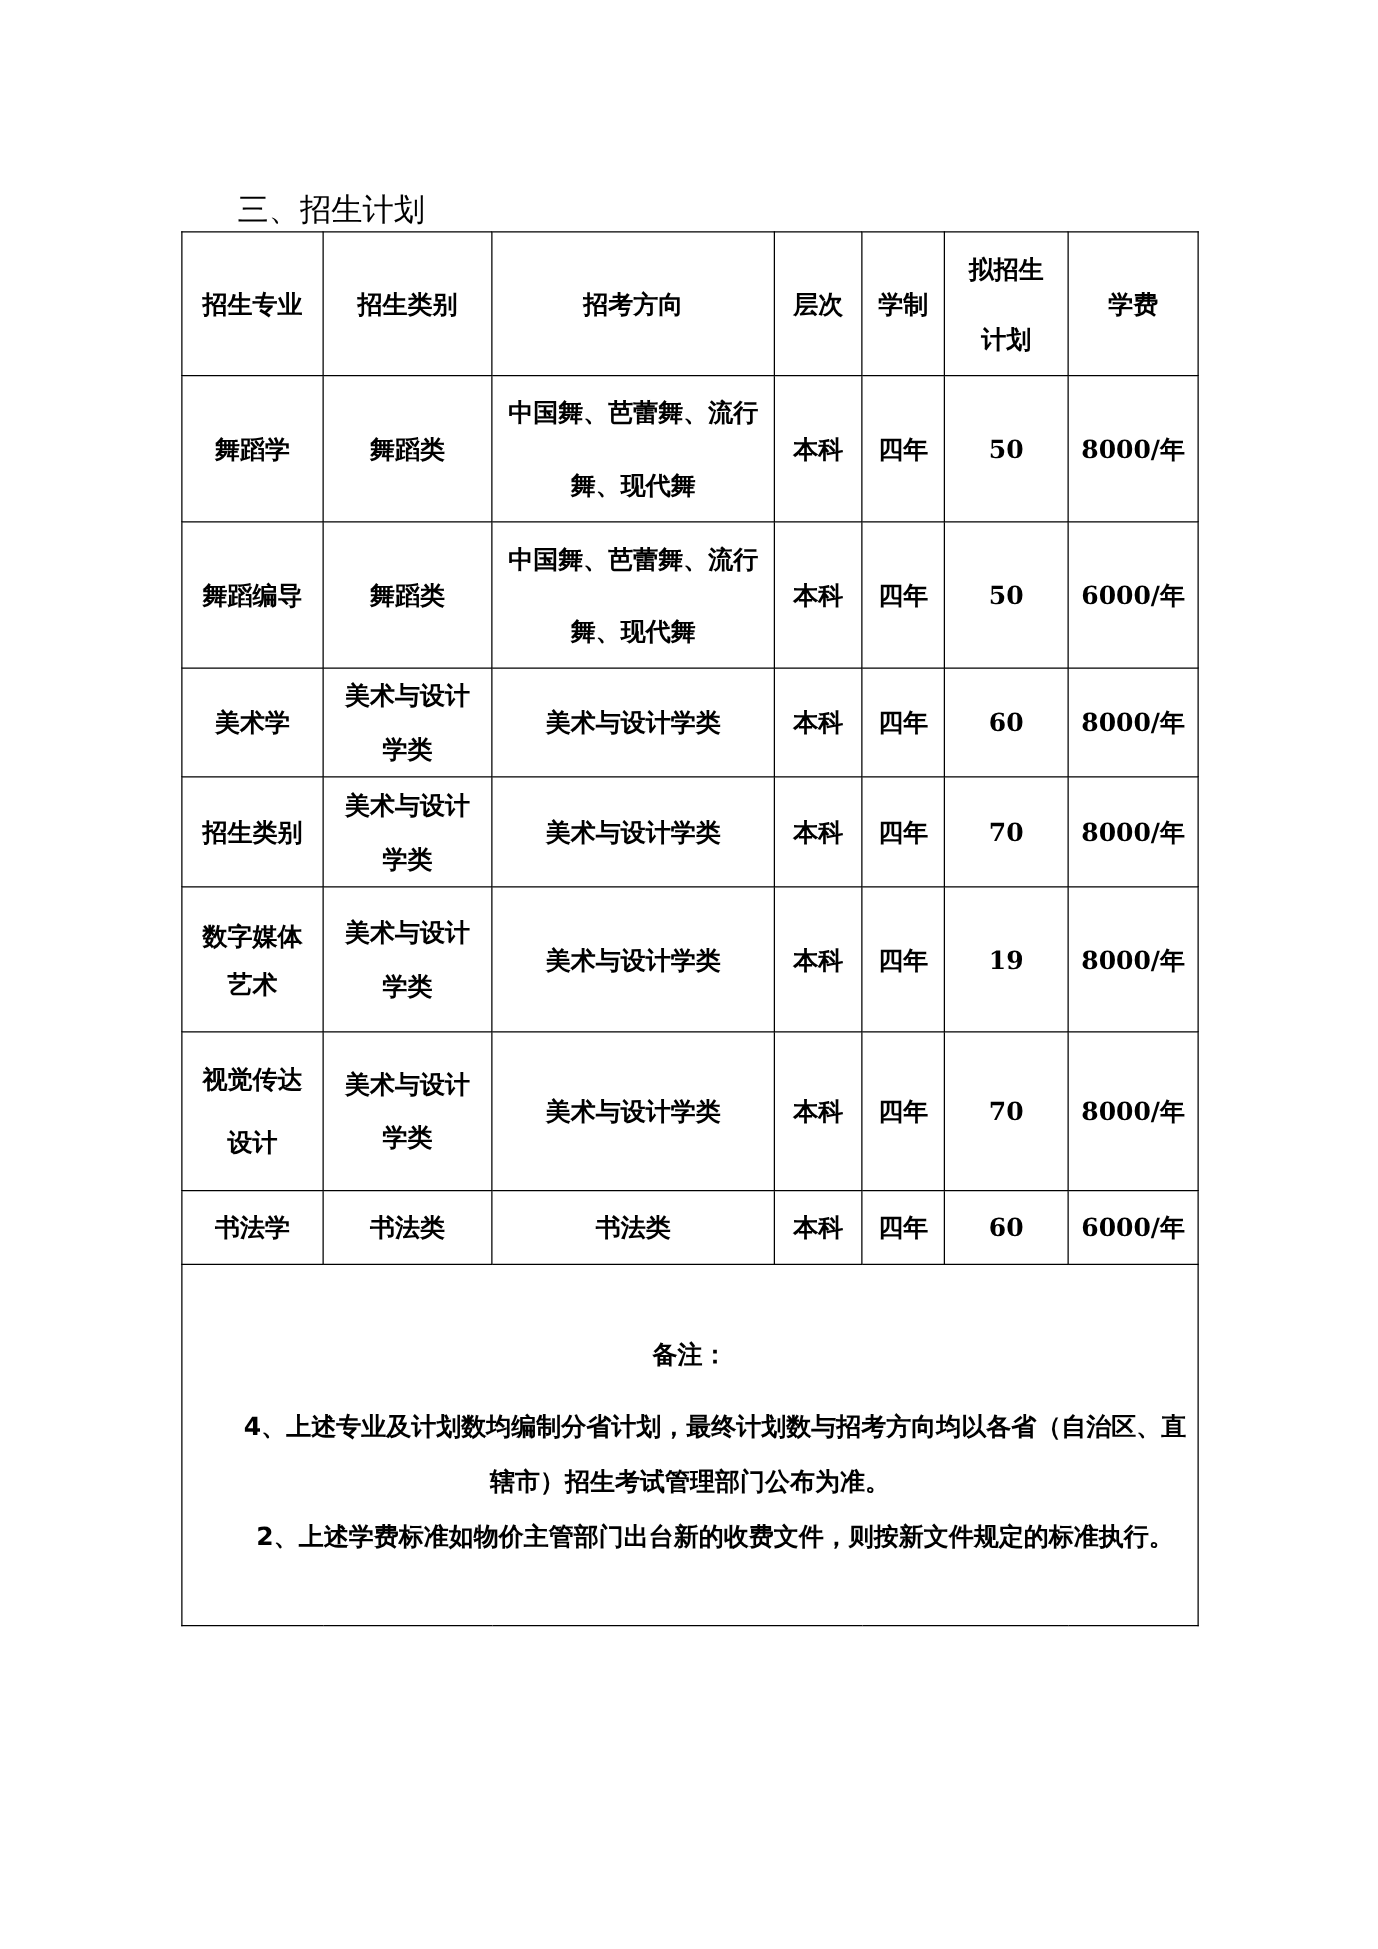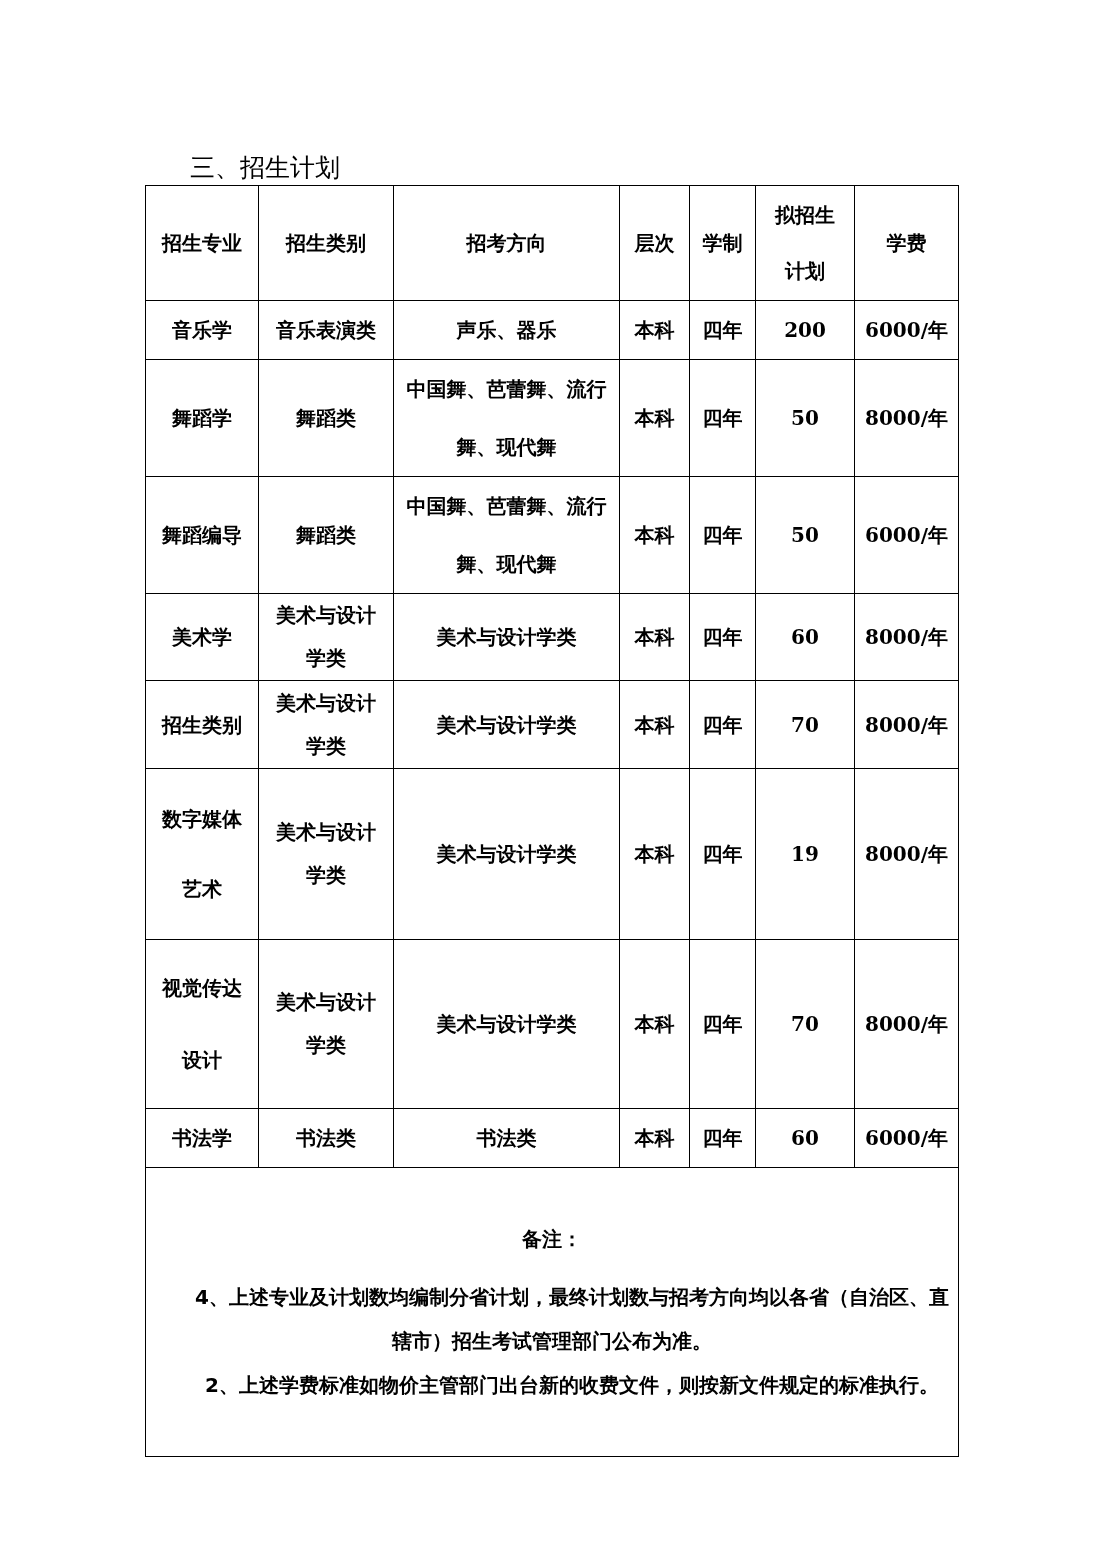--- a/index.html
+++ b/index.html
@@ -47,29 +47,20 @@
       <th>学制</th>
       <th>
         <span style="display:block">拟招生</span>
         <span style="display:block">计划</span>
       </th>
       <th>学费</th>
     </tr>
   </thead>
   <tbody>
 
-    <tr style="height:59px">
-      <td>音乐学</td>
-      <td>音乐表演类</td>
-      <td>声乐、器乐</td>
-      <td>本科</td>
-      <td>四年</td>
-      <td class="num">200</td>
-      <td class="fee"><span>6000</span><span class="unit">/年</span></td>
-    </tr>
 
     <tr style="height:117px">
       <td>舞蹈学</td>
       <td>舞蹈类</td>
       <td class="tight" style="line-height:58px">中国舞、芭蕾舞、流行舞、现代舞</td>
       <td>本科</td>
       <td>四年</td>
       <td class="num">50</td>
       <td class="fee"><span>8000</span><span class="unit">/年</span></td>
     </tr>
@@ -98,31 +89,31 @@
       <td>招生类别</td>
       <td class="compact" style="line-height:43px;padding:0 12px">美术与设计学类</td>
       <td>美术与设计学类</td>
       <td>本科</td>
       <td>四年</td>
       <td class="num">70</td>
       <td class="fee"><span>8000</span><span class="unit">/年</span></td>
     </tr>
 
     <tr style="height:116px">
-      <td style="line-height:70px;padding:15px 8px">数字媒体艺术</td>
+      <td style="line-height:38px;padding:15px 8px">数字媒体艺术</td>
       <td class="compact" style="line-height:43px;padding:0 12px">美术与设计学类</td>
       <td>美术与设计学类</td>
       <td>本科</td>
       <td>四年</td>
       <td class="num">19</td>
       <td class="fee"><span>8000</span><span class="unit">/年</span></td>
     </tr>
 
     <tr style="height:116px">
-      <td style="line-height:72px;padding:12px 8px">视觉传达设计</td>
+      <td style="line-height:51px;padding:12px 8px">视觉传达设计</td>
       <td class="compact" style="line-height:43px;padding:0 12px">美术与设计学类</td>
       <td>美术与设计学类</td>
       <td>本科</td>
       <td>四年</td>
       <td class="num">70</td>
       <td class="fee"><span>8000</span><span class="unit">/年</span></td>
     </tr>
 
     <tr style="height:59px">
       <td>书法学</td>

